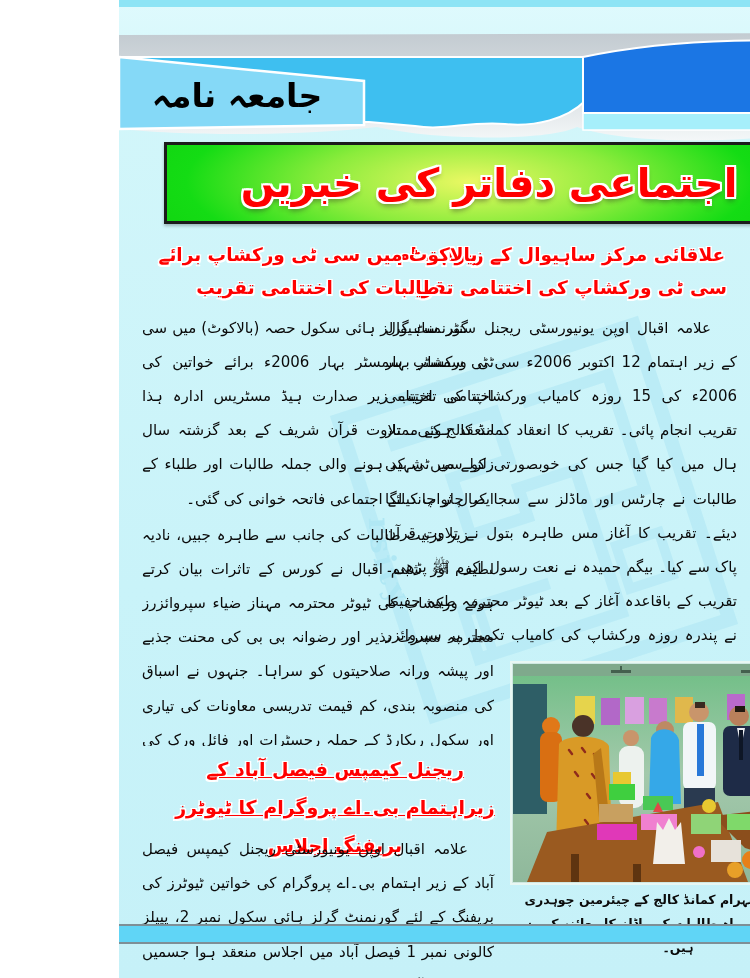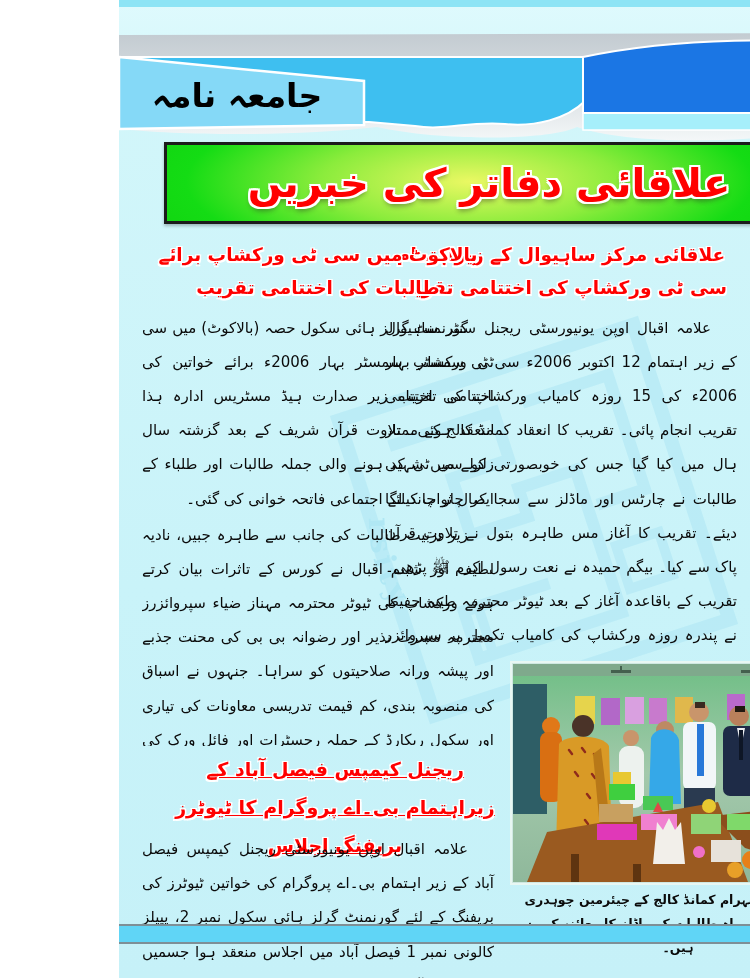--- a/index.html
+++ b/index.html
@@ -87,21 +87,21 @@
     <rect x="464" y="87" width="286" height="18" fill="#A6EFFB" stroke="#ffffff" stroke-width="1.5"></rect>
     <path d="M464,88 L464,32 C560,12 676,12 750,22 L750,88 Z" fill="#1B76E4" stroke="#ffffff" stroke-width="2"></path>
     <polygon points="0,32 245,56 245,100 0,104" fill="#85D9F7" stroke="#ffffff" stroke-width="2.5"></polygon>
   </svg>
 
   <div class="masthead-text">جامعہ نامہ</div>
 
   <div class="page-num">12</div>
 
   <div class="banner">
-    <span class="banner-title">علاقائی دفاتر کی خبریں</span>
+    <span class="banner-title">اجتماعی دفاتر کی خبریں</span>
   </div>
 
   <svg class="watermark" width="460" height="460" viewBox="0 0 460 460">
     <g transform="rotate(-18 230 230)" stroke="#AEE6F4" fill="none">
       <rect x="75" y="75" width="310" height="310" stroke-width="14"></rect>
       <path stroke-width="12" d="M115,115 h110 v50 h-60 v60 h60 v-30 h60 v150 h-150 v-50 h90"></path>
       <path stroke-width="12" d="M255,115 h90 v120 h-50"></path>
       <path stroke-width="10" d="M150,300 v45 h70"></path>
       <rect x="300" y="280" width="45" height="45" stroke-width="10"></rect>
     </g>

